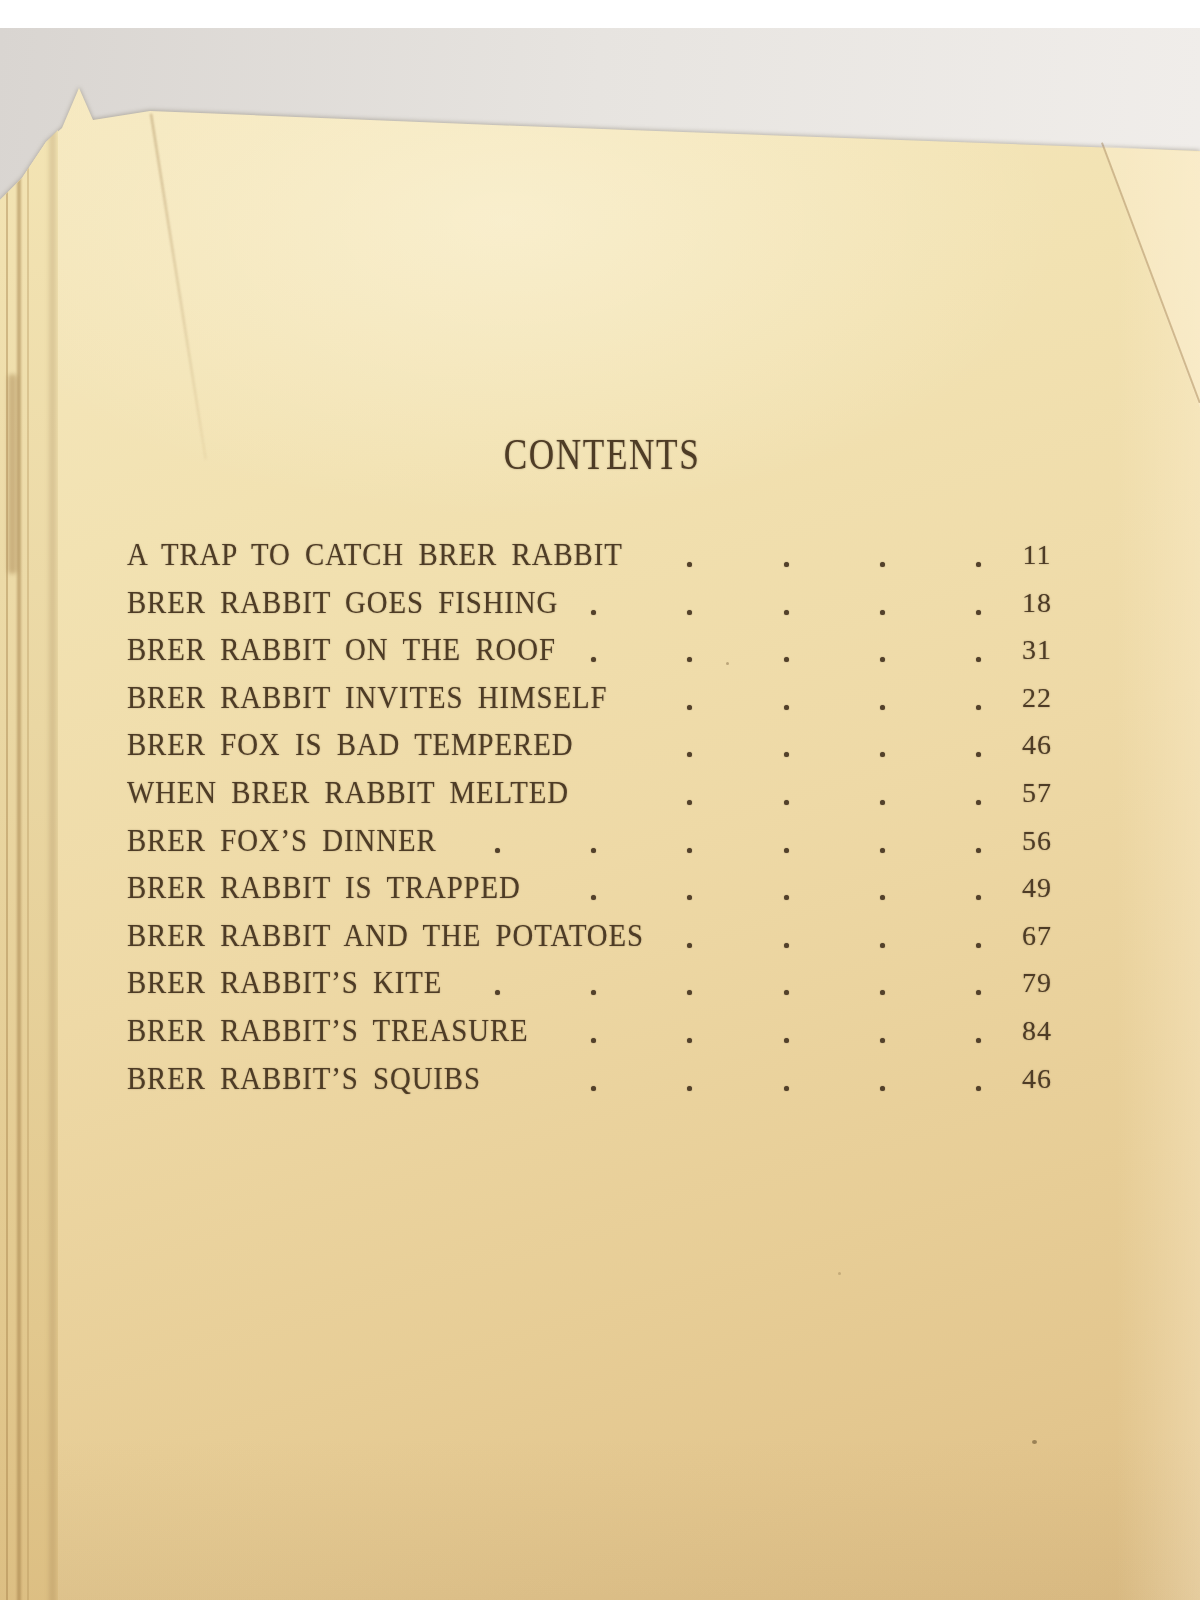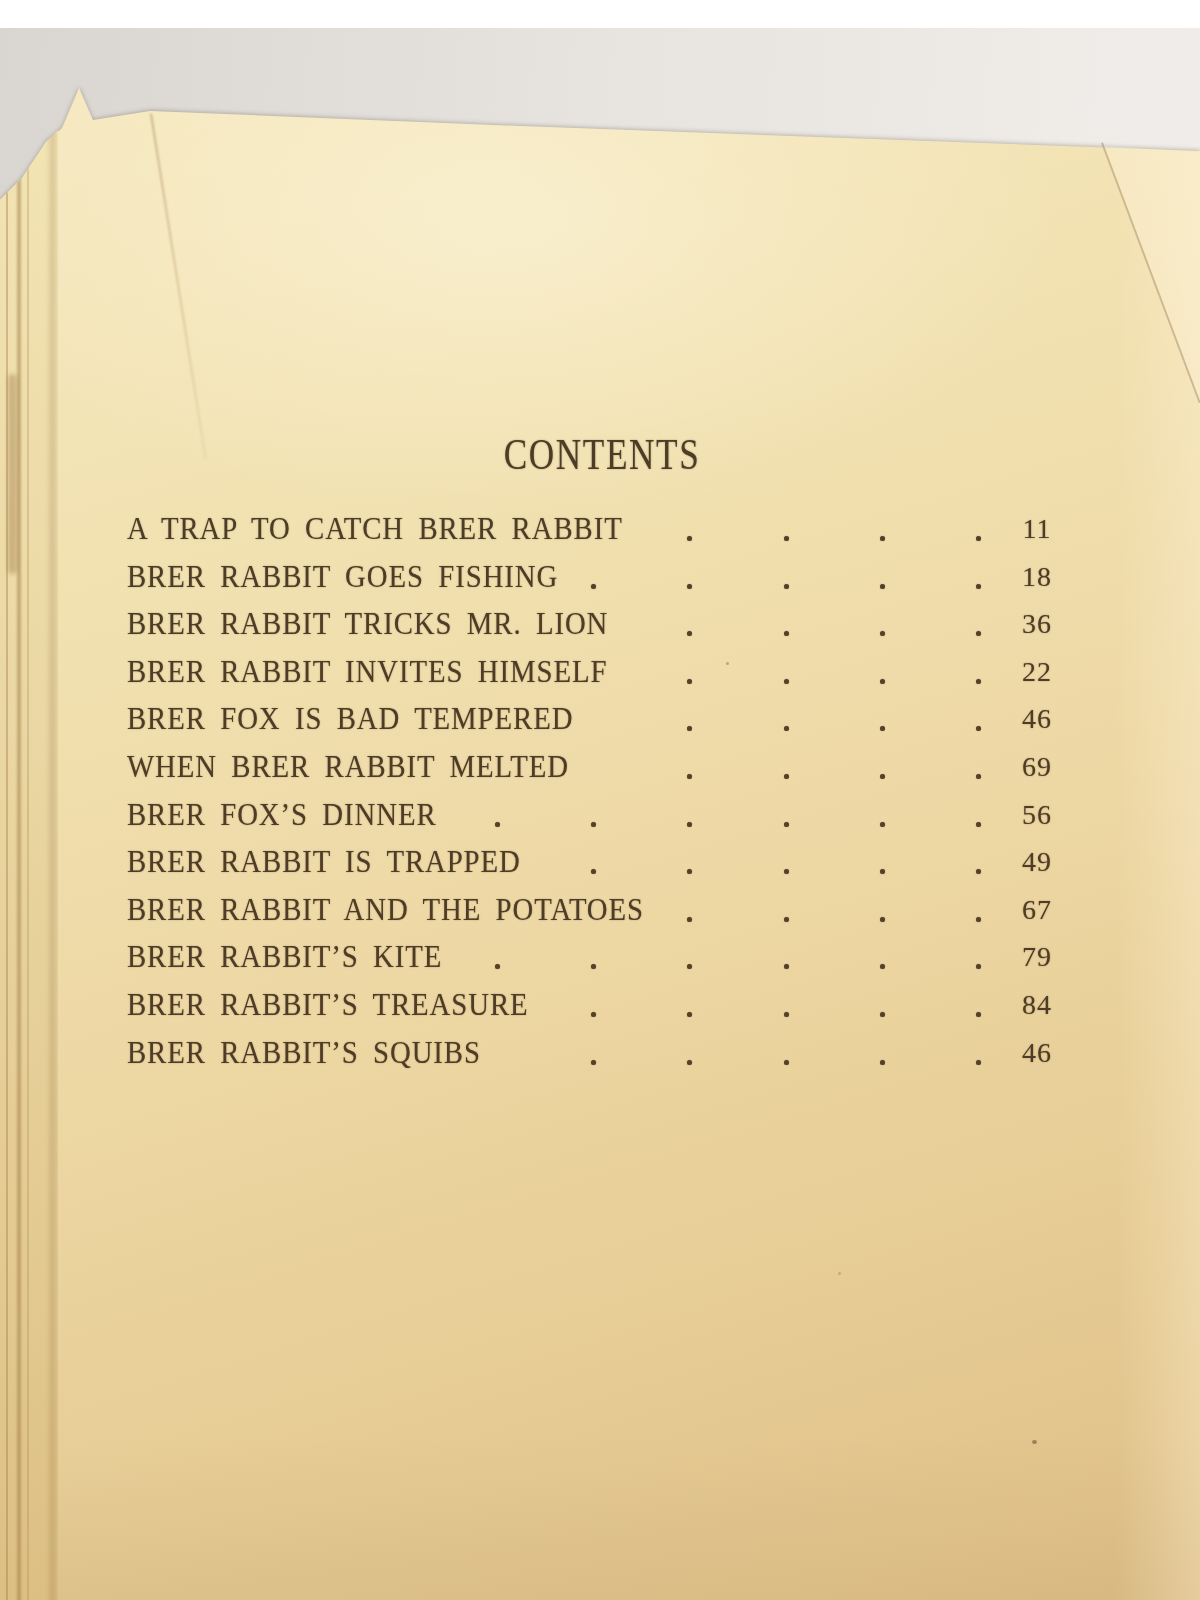--- a/index.html
+++ b/index.html
@@ -44,21 +44,21 @@
   .speck { position:absolute; border-radius:50%; }
   .s1 { left:1032px; top:1412px; width:5px; height:4px; background:rgba(95,72,40,0.55); }
   .s2 { left:726px;  top:634px;  width:3px; height:3px; background:rgba(110,85,50,0.40); }
   .s3 { left:838px;  top:1244px; width:3px; height:3px; background:rgba(120,95,55,0.30); }
 
   .content { position:absolute; left:127px; top:0; width:950px; color:#4e3c26; }
   .heading { position:absolute; top:405px; left:0; width:100%; margin:0;
         text-align:center; font-size:44px; line-height:44px; font-weight:normal;
         letter-spacing:2px; transform:scaleX(0.8); transform-origin:50% 50%;
         text-shadow:0 0 2px rgba(78,60,38,0.45); }
-  .list { position:absolute; top:477px; left:0; width:100%; }
+  .list { position:absolute; top:503px; left:0; width:100%; }
   .row { position:relative; height:47.6px; }
   .t { position:absolute; left:0; top:0; line-height:47.6px; font-size:32px;
         white-space:nowrap; letter-spacing:1px; word-spacing:7px;
         transform:scaleX(0.9); transform-origin:0 50%;
         text-shadow:0 0 1.5px rgba(78,60,38,0.5); }
   .dot { position:absolute; top:31px; width:5px; height:5px; border-radius:50%;
         background:#53412b; box-shadow:0 0 1px rgba(85,66,43,0.8); }
   .num { position:absolute; left:874px; top:0; width:72px; line-height:47.6px;
         font-size:28px; text-align:center; letter-spacing:1px;
         text-shadow:0 0 1.5px rgba(78,60,38,0.5); }
@@ -105,29 +105,30 @@
     <span class="t">BRER RABBIT GOES FISHING</span>
     <span class="num">18</span>
   <i class="dot" style="left: 464px;"></i>
           <i class="dot" style="left: 560px;"></i>
           <i class="dot" style="left: 657px;"></i>
           <i class="dot" style="left: 753px;"></i>
           <i class="dot" style="left: 849px;"></i>
         </div>
 
 
-
-  <div class="row">
-    <span class="t">BRER RABBIT TRICKS MR. LION</span>
-    <span class="num">36</span>
-  <i class="dot" style="left: 560px;"></i>
-          <i class="dot" style="left: 657px;"></i>
-          <i class="dot" style="left: 753px;"></i>
-          <i class="dot" style="left: 849px;"></i>
-        </div>
+  <div class="row">
+    <span class="t">BRER RABBIT ON THE ROOF</span>
+    <span class="num">31</span>
+  <i class="dot" style="left: 464px;"></i>
+          <i class="dot" style="left: 560px;"></i>
+          <i class="dot" style="left: 657px;"></i>
+          <i class="dot" style="left: 753px;"></i>
+          <i class="dot" style="left: 849px;"></i>
+        </div>
+
 
   <div class="row">
     <span class="t">BRER RABBIT INVITES HIMSELF</span>
     <span class="num">22</span>
   <i class="dot" style="left: 560px;"></i>
           <i class="dot" style="left: 657px;"></i>
           <i class="dot" style="left: 753px;"></i>
           <i class="dot" style="left: 849px;"></i>
         </div>
 
@@ -135,21 +136,21 @@
     <span class="t">BRER FOX IS BAD TEMPERED</span>
     <span class="num">46</span>
   <i class="dot" style="left: 560px;"></i>
           <i class="dot" style="left: 657px;"></i>
           <i class="dot" style="left: 753px;"></i>
           <i class="dot" style="left: 849px;"></i>
         </div>
 
   <div class="row">
     <span class="t">WHEN BRER RABBIT MELTED</span>
-    <span class="num">69</span>
+    <span class="num">57</span>
   <i class="dot" style="left: 560px;"></i>
           <i class="dot" style="left: 657px;"></i>
           <i class="dot" style="left: 753px;"></i>
           <i class="dot" style="left: 849px;"></i>
         </div>
 
   <div class="row">
     <span class="t">BRER FOX’S DINNER</span>
     <span class="num">56</span>
   <i class="dot" style="left: 368px;"></i>

